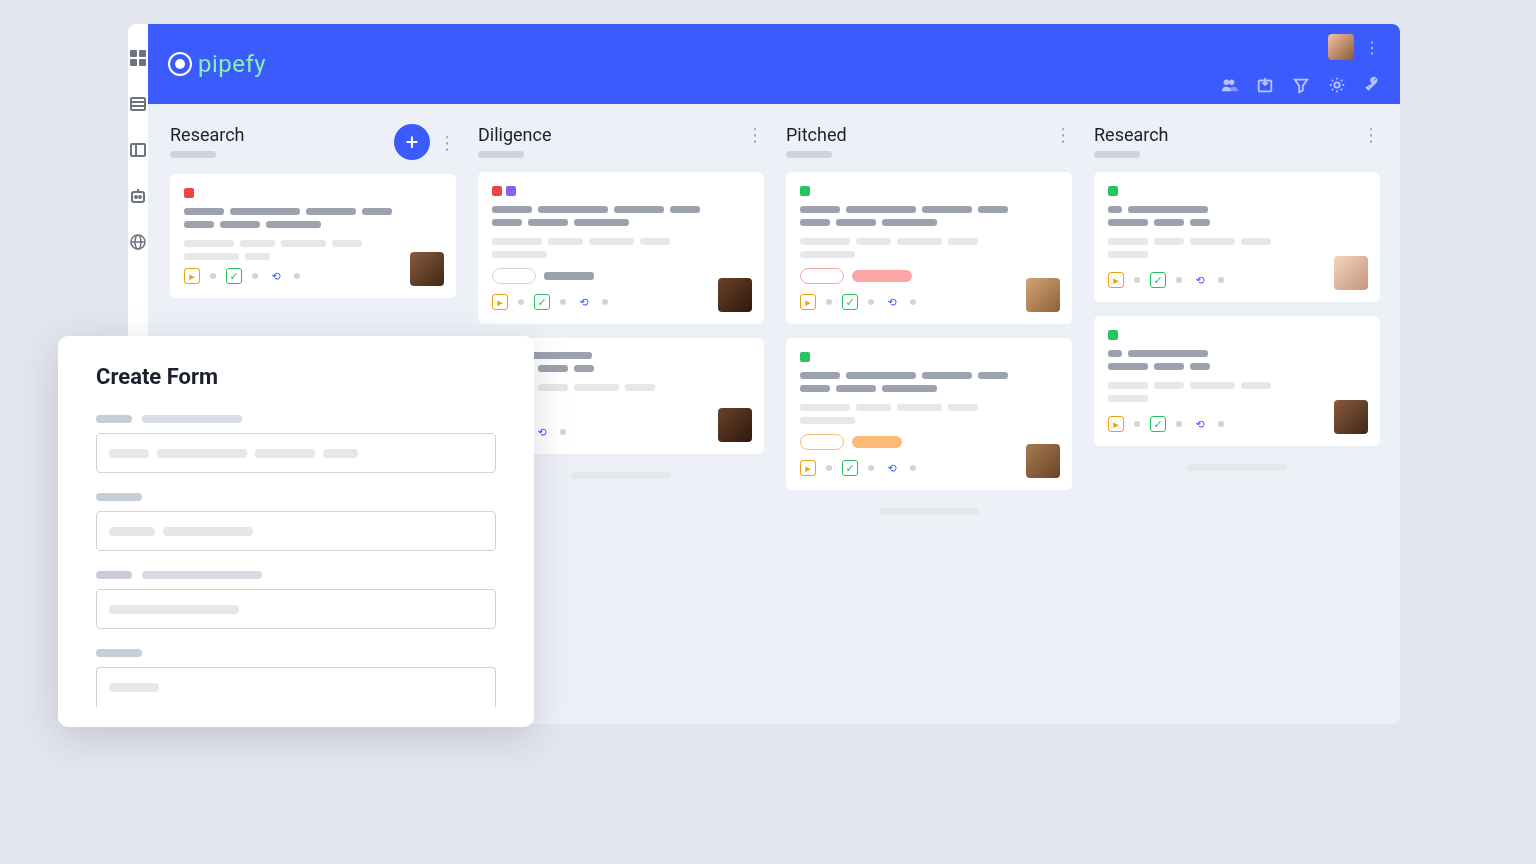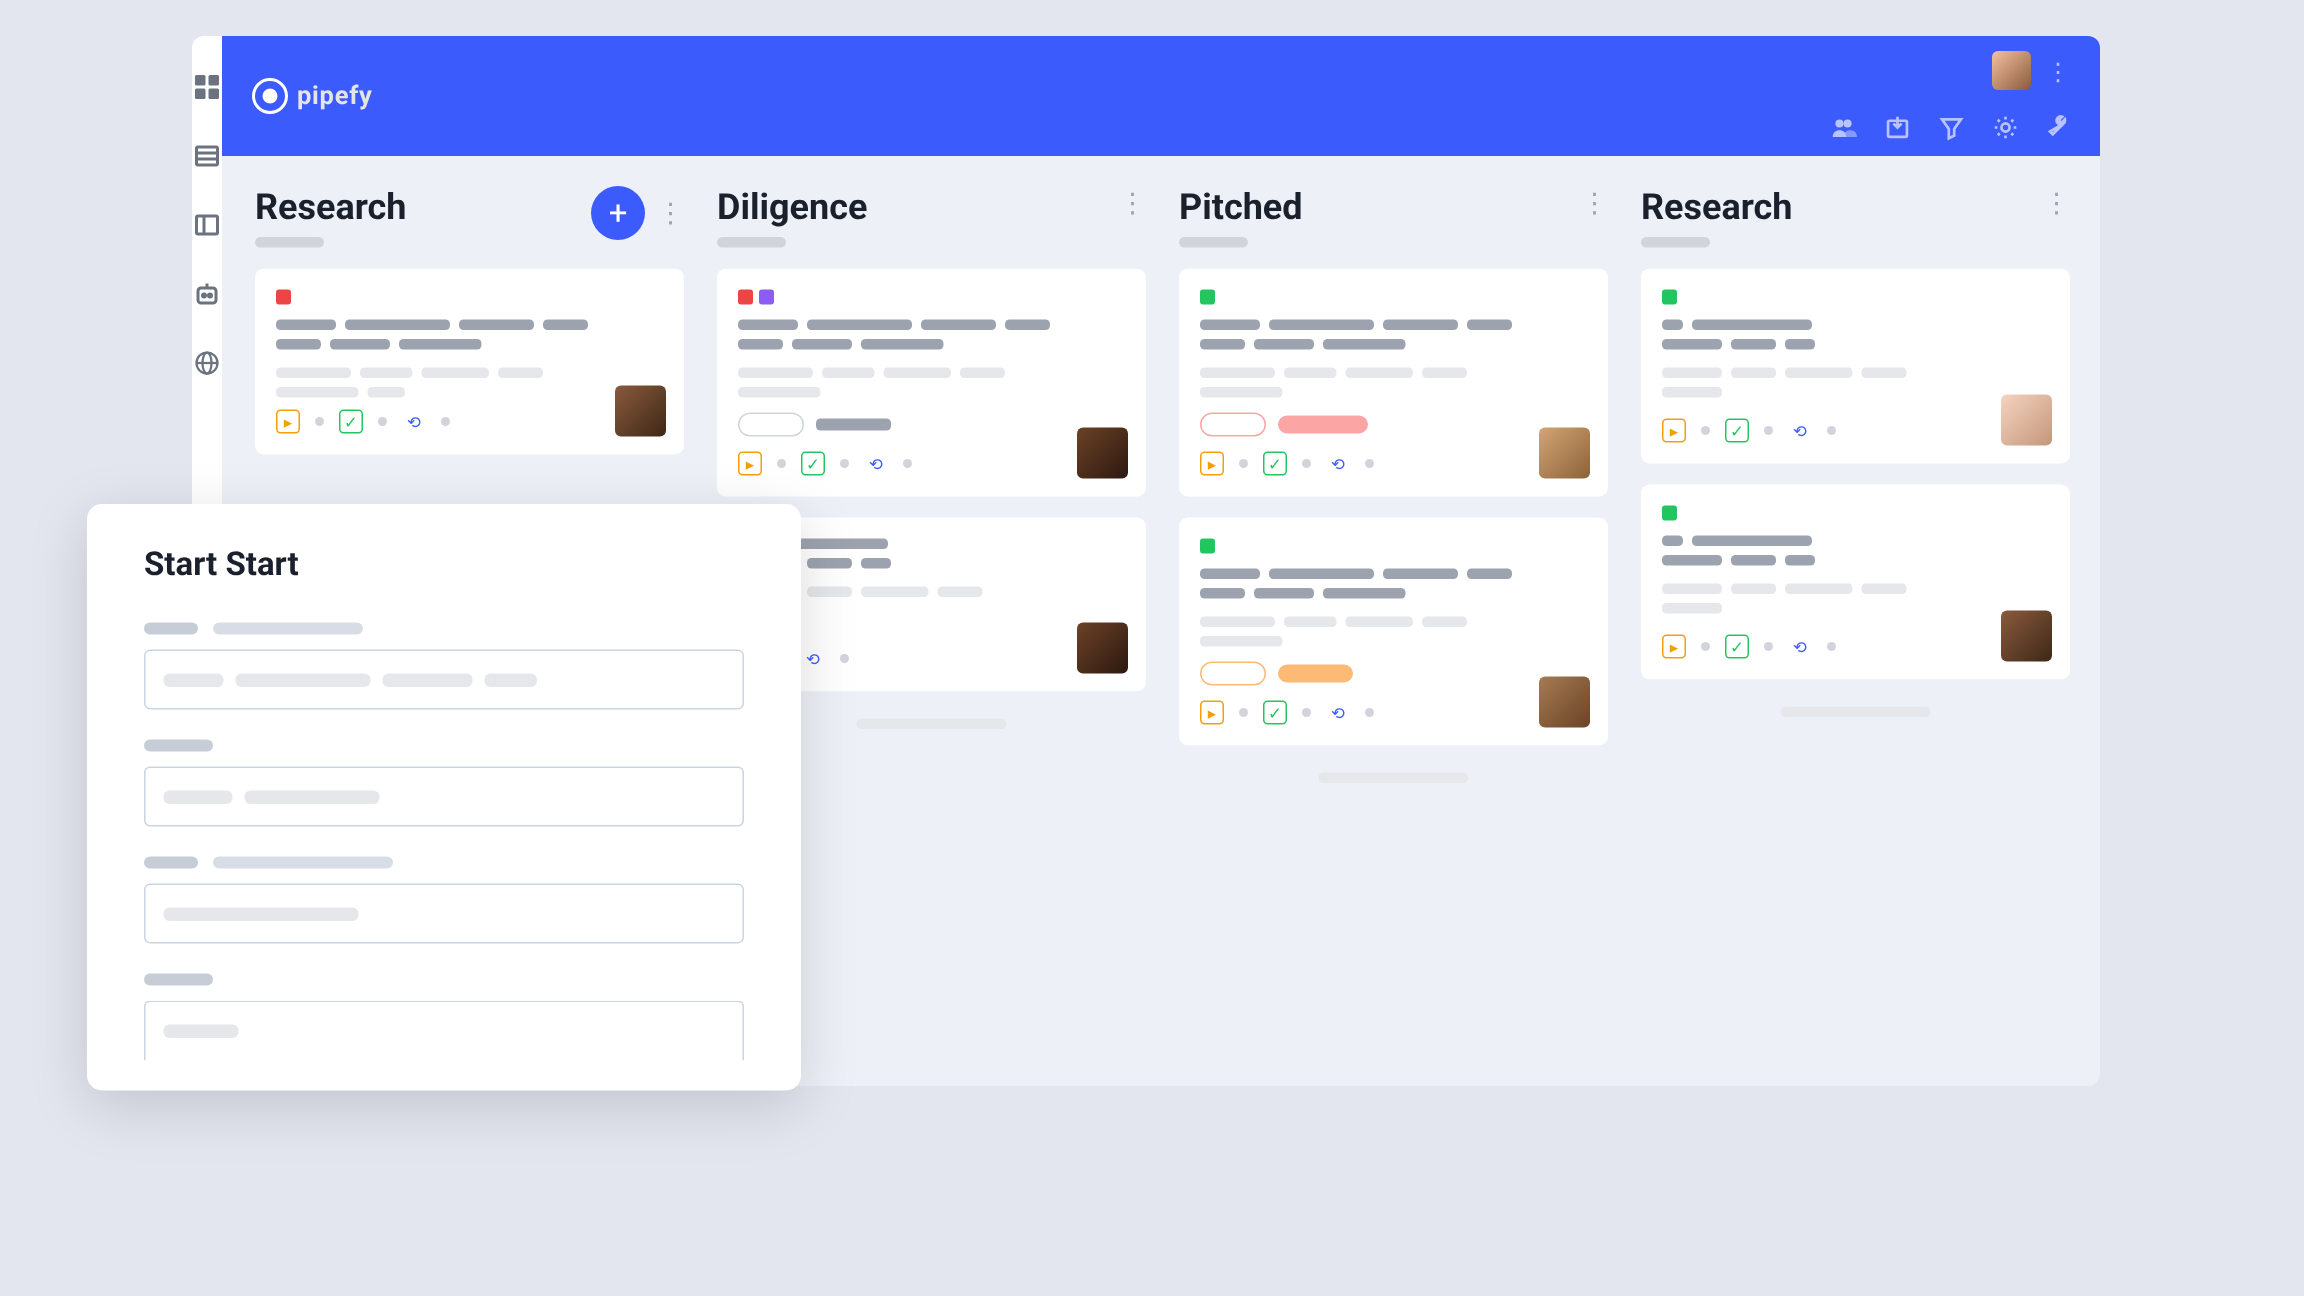--- a/index.html
+++ b/index.html
@@ -2,34 +2,34 @@
 <html><head>
 <meta charset="utf-8">
 <style>
 * { box-sizing: border-box; margin: 0; padding: 0; }
 body { font-family: -apple-system, BlinkMacSystemFont, "Segoe UI", Roboto, sans-serif; background: #e3e6ef; width: 1536px; height: 864px; overflow: hidden; position: relative; }
 .app { position: absolute; left: 128px; top: 24px; width: 1272px; height: 700px; background: #edf1f7; border-radius: 8px; overflow: hidden; display: flex; }
 .sidebar { width: 48px; background: #fff; padding-top: 24px; display: flex; flex-direction: column; align-items: center; gap: 26px; }
 .sidebar-icon { width: 20px; height: 20px; display: flex; align-items: center; justify-content: center; color: #6b7280; cursor: pointer; }
 .main { flex: 1; display: flex; flex-direction: column; }
 .header { height: 80px; background: #3b5bfd; display: flex; align-items: center; padding: 0 20px; position: relative; }
-.logo { color: #e5e5e5; font-size: 17px; font-weight: 700; letter-spacing: 0.5px; margin-right: 32px; display: flex; align-items: center; }
+.logo { color: #86efac; font-size: 24px; font-weight: 400; letter-spacing: 0.5px; margin-right: 32px; display: flex; align-items: center; }
 .logo-icon { width: 24px; height: 24px; border: 2.5px solid #fff; border-radius: 50%; margin-right: 6px; position: relative; }
 .logo-icon::after { content:''; position:absolute; width:10px; height:10px; background:#fff; border-radius:50%; top:50%; left:50%; transform:translate(-50%,-50%); }
 .pipe-title { color: #fff; font-size: 20px; font-weight: 600; }
 .header-right { position: absolute; right: 20px; top: 0; height: 100%; display: flex; flex-direction: column; justify-content: space-between; padding: 10px 0; align-items: flex-end; }
 .header-avatar-row { display: flex; align-items: center; gap: 10px; }
 .header-avatar { width: 26px; height: 26px; border-radius: 4px; background: linear-gradient(135deg,#f4c2a1,#8b5a3c); }
 .header-icons { display: flex; gap: 18px; align-items: center; }
 .hicon { width: 18px; height: 18px; color: #b8c3ff; cursor: pointer; }
 .board { flex: 1; display: flex; gap: 22px; padding: 20px 22px; overflow: hidden; }
 .column { width: 286px; display: flex; flex-direction: column; }
 .col-header { display: flex; align-items: flex-start; justify-content: space-between; margin-bottom: 14px; }
 .col-title-wrap { display: flex; flex-direction: column; gap: 6px; }
-.col-title { font-size: 24px; font-weight: 700; color: #1a202c; text-align: center; }
+.col-title { font-size: 18px; font-weight: 400; color: #1a202c; text-align: center; }
 .col-sub { width: 46px; height: 7px; background: #d1d5db; border-radius: 4px; }
 .col-actions { display: flex; align-items: center; gap: 8px; }
 .add-btn { width: 36px; height: 36px; background: #3b5bfd; border-radius: 50%; color: #fff; display: flex; align-items: center; justify-content: center; font-size: 22px; cursor: pointer; }
 .more-icon { color: #9ca3af; cursor: pointer; font-size: 18px; }
 .cards { display: flex; flex-direction: column; gap: 14px; overflow-y: auto; }
 .card { background: #fff; border-radius: 6px; padding: 14px; position: relative; }
 .labels { display: flex; gap: 4px; margin-bottom: 10px; }
 .label { width: 10px; height: 10px; border-radius: 2px; }
 .label.red { background: #ef4444; }
 .label.purple { background: #8b5cf6; }
@@ -448,21 +448,21 @@
           </div>
         </div>
         <div class="col-footer"></div>
       </div>
     </div>
   </div>
 </div>
 
 <div class="modal">
   <div class="modal-body">
-    <div class="modal-title">Start Start</div>
+    <div class="modal-title">Create Form</div>
     <div class="form-group">
       <div class="form-label-row">
           <div class="flabel" style="width:36px"></div>
           <div class="flabel" style="width:100px;background:#d8dde5"></div>
         </div>
       <div class="form-input">
           <div class="iph" style="width:40px"></div>
           <div class="iph" style="width:90px"></div>
           <div class="iph" style="width:60px"></div>
           <div class="iph" style="width:35px"></div>

